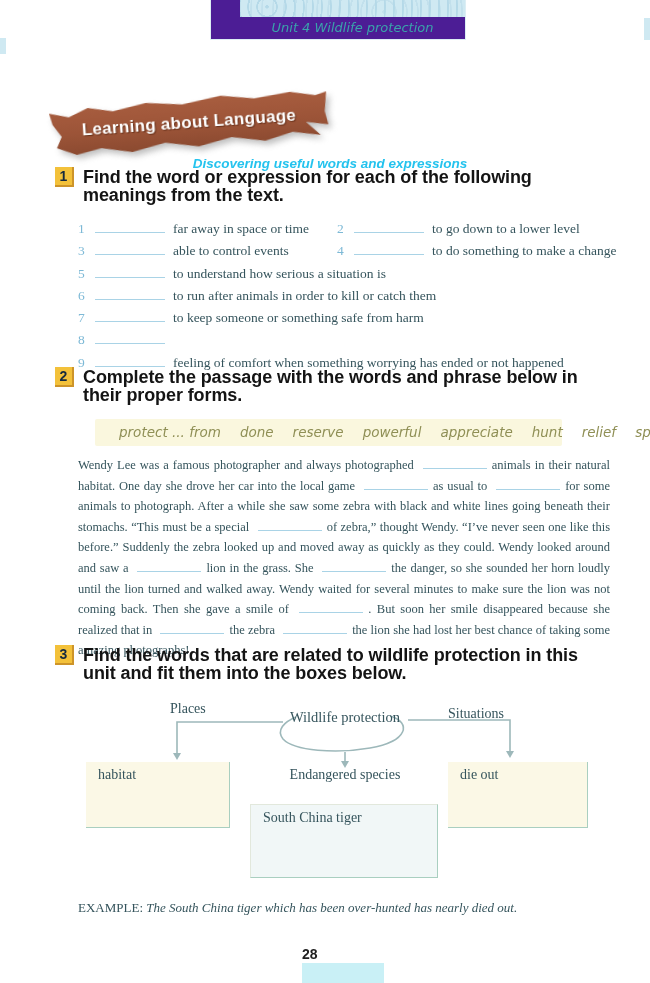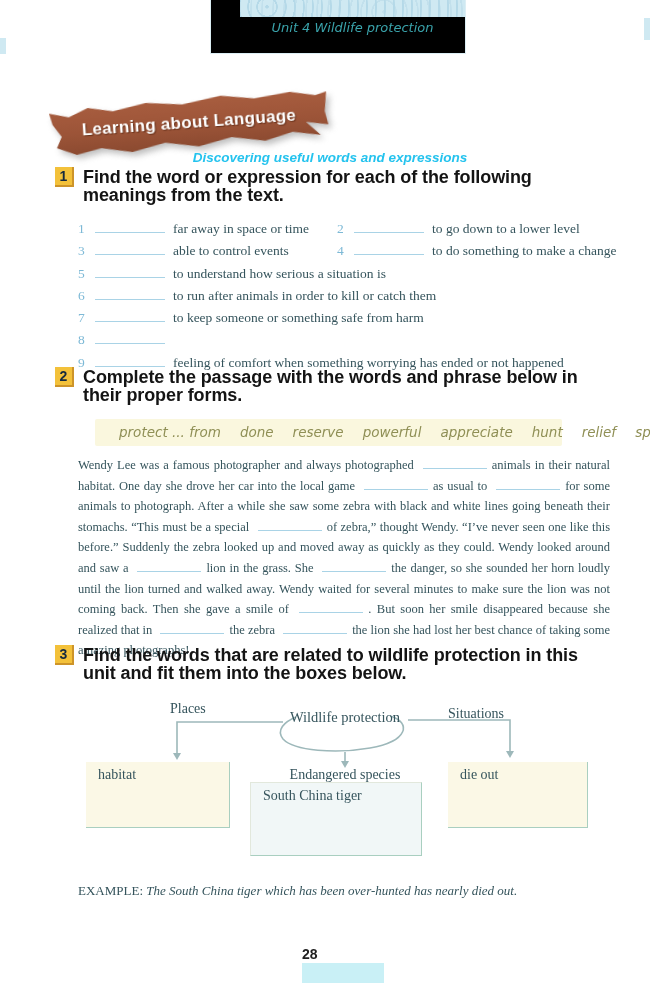--- a/index.html
+++ b/index.html
@@ -16,40 +16,40 @@
   html,body{width:650px;height:983px;}
   body{position:relative;background:#ffffff;overflow:hidden;
        font-family:"Liberation Sans",sans-serif;}
 
   
   .edge-accent{position:absolute;background:var(--c-header_band,#CFE9F2);}
   #edge-left{left:0;top:38px;width:6px;height:16px;}
   #edge-right{right:0;top:18px;width:6px;height:22px;}
 
   
-  #unit-header{position:absolute;left:210px;top:0;width:256px;height:54px;
-    border:1px solid #DCEEF4;border-top:none;background:#000000;padding-left:29px;}
+  #unit-header{position:absolute;left:210px;top:0;width:256px;height:40px;
+    border:1px solid #DCEEF4;border-top:none;background:#4c1d95;padding-left:29px;}
   #unit-header .water{height:17px;background:
      repeating-radial-gradient(circle at 12% 40%, #b5d9e8 0 1.5px, transparent 2px 9px),
      repeating-radial-gradient(circle at 64% 70%, #c2e0ec 0 1.5px, transparent 2px 11px),
      var(--c-header_band,#CFE9F2);}
   #unit-header .label{display:block;text-align:center;padding-top:3px;
     font:italic 13px "DejaVu Sans",sans-serif;color:var(--c-header_teal,#3AA3AB);}
 
   
   #banner-wrap{position:absolute;left:50px;top:98px;width:278px;height:50px;
     filter:drop-shadow(3px 4px 3px rgba(110,110,110,.45));transform:rotate(-4deg);}
   #banner{width:100%;height:100%;
     background:linear-gradient(180deg,#A85D3F 0%,#9C5438 55%,#8B4A30 100%);
     clip-path:polygon(1% 35%,0% 12%,7% 22%,14% 6%,23% 16%,35% 4%,48% 12%,62% 0%,74% 10%,87% 2%,96% 12%,100% 6%,99% 45%,100% 72%,92% 64%,97% 92%,87% 82%,77% 96%,65% 84%,53% 98%,41% 86%,29% 100%,18% 88%,9% 98%,2% 82%,4% 60%);
     display:flex;align-items:center;justify-content:center;}
   #banner .txt{color:#fff;font-weight:bold;font-size:17px;letter-spacing:.3px;
     text-shadow:1px 1px 1px rgba(60,20,0,.55);white-space:nowrap;}
 
-  #subtitle{position:absolute;left:170px;top:150px;width:320px;text-align:center;
+  #subtitle{position:absolute;left:170px;top:156px;width:320px;text-align:center;
     font:italic bold 13.5px "Liberation Sans",sans-serif;color:var(--c-cyan_subtitle,#24C3EE);}
 
   
   .section{position:absolute;left:55px;width:560px;}
   #section1{top:168px;} #section2{top:368px;} #section3{top:646px;}
   .head-row{display:flex;align-items:flex-start;}
   .numbox{flex:0 0 auto;width:19px;height:20px;margin-right:9px;margin-top:-1px;
     background:var(--c-accent_yellow,#F3C13A);
     border-right:2px solid var(--c-accent_yellow_edge,#CD9429);
     border-bottom:2px solid var(--c-accent_yellow_edge,#CD9429);
@@ -86,28 +86,28 @@
   #lbl-situations{left:448px;top:8px;text-align:center;}
   #lbl-center{left:255px;top:11px;width:180px;text-align:center;font-size:14.5px;}
   #lbl-endangered{left:265px;top:69px;width:160px;text-align:center;}
   .dbox{position:absolute;border:1px solid #E2E8DC;
     border-right:1.5px solid var(--c-box_edge,#A9CFC0);
     border-bottom:1.5px solid var(--c-box_edge,#A9CFC0);}
   #box-habitat{left:86px;top:64px;width:144px;height:66px;background:var(--c-cream_box,#FBF8E6);
     border-top:none;border-left:none;}
   #box-dieout{left:448px;top:64px;width:140px;height:66px;background:var(--c-cream_box,#FBF8E6);
     border-top:none;border-left:none;}
-  #box-endangered{left:250px;top:84px;width:172px;height:74px;background:var(--c-blue_box,#F1F7F7);}
+  #box-endangered{left:250px;top:106px;width:188px;height:74px;background:var(--c-blue_box,#F1F7F7);}
   .dbox .entry{display:block;padding:5px 0 0 12px;
     font:14px "Liberation Serif",serif;color:var(--c-serif_text,#35545C);}
 
   
   #footer{position:absolute;left:78px;top:883px;width:545px;}
   #footer .bold-line{font-weight:bold;font-size:13.2px;color:var(--c-heading_text,#141414);}
-  #footer .example-line{margin-top:0;font:13px "Liberation Serif",serif;
+  #footer .example-line{margin-top:17px;font:13px "Liberation Serif",serif;
     color:var(--c-serif_text,#35545C);}
   #footer .example-line .ex-italic{font-style:italic;}
 
   
   #pagenum{position:absolute;left:302px;top:946px;width:80px;text-align:left;
     font-weight:bold;font-size:14px;color:#222;}
   #cyan-strip{position:absolute;left:302px;top:963px;width:82px;height:20px;
     background:var(--c-cyan_strip,#C9F0F6);}
 </style>
 </head>

